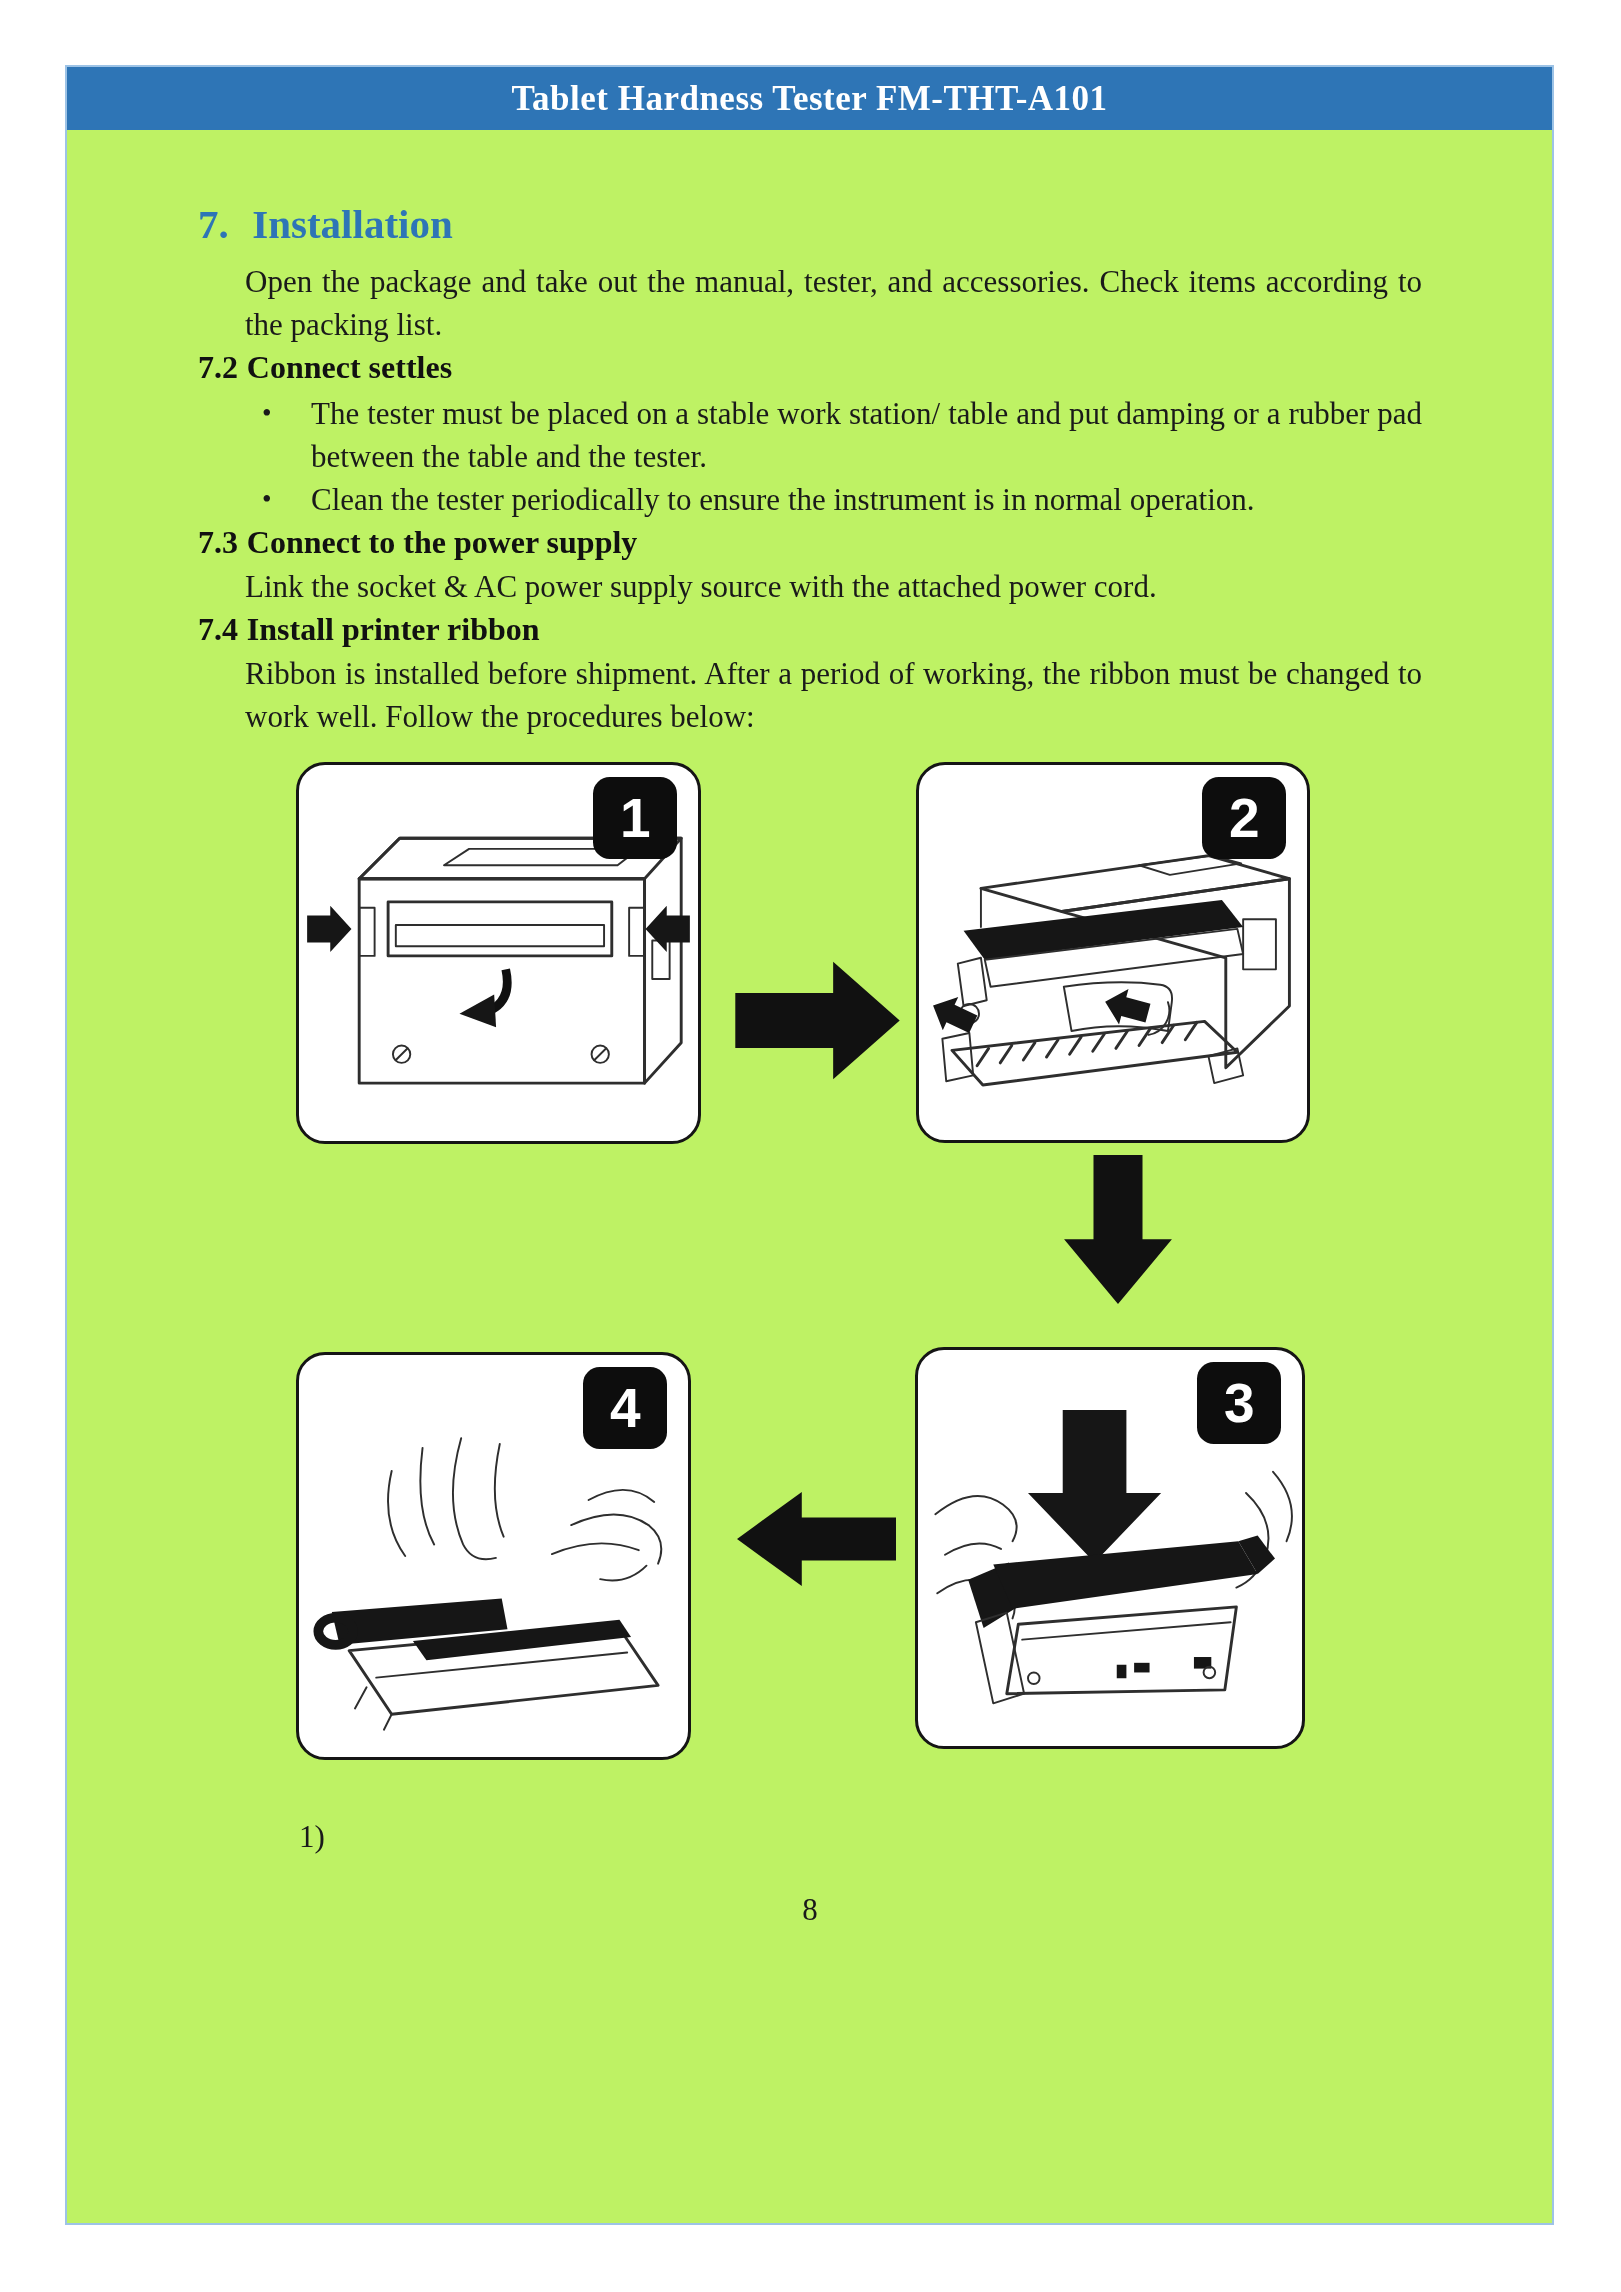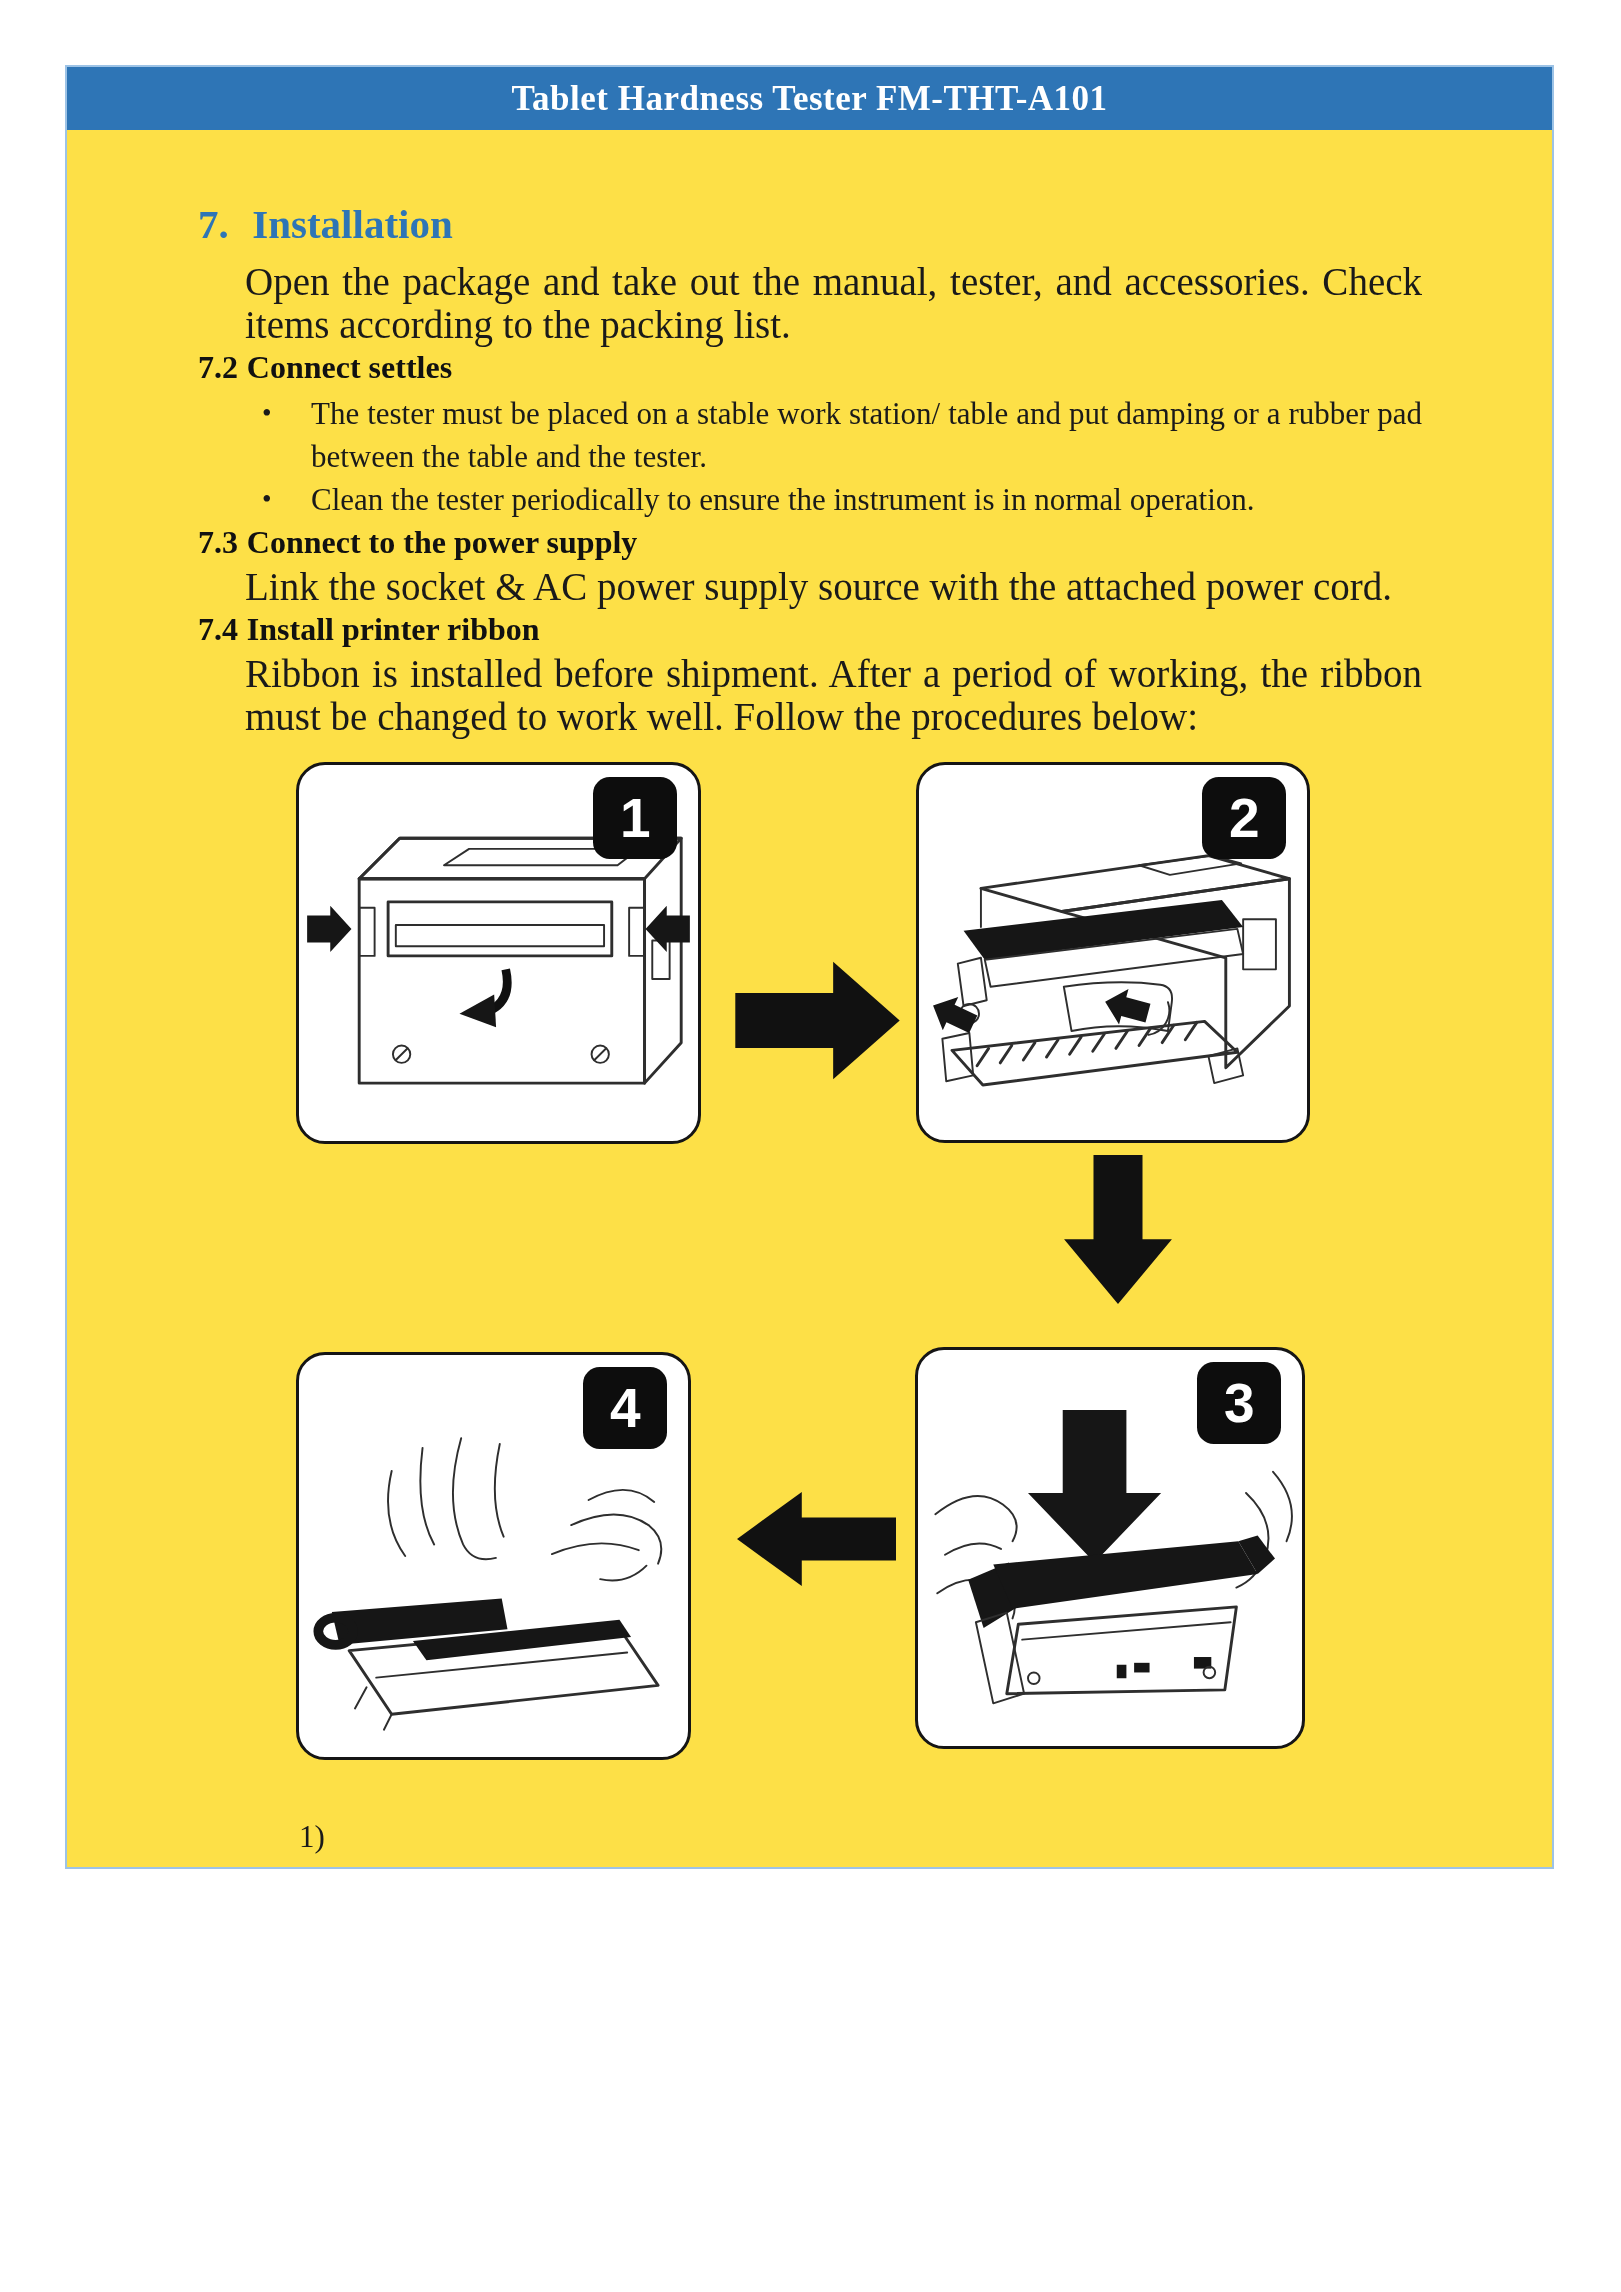--- a/index.html
+++ b/index.html
@@ -2,22 +2,22 @@
 <html><head>
 <meta charset="utf-8">
 <style>
   html,body { margin:0; padding:0; background:#ffffff; }
   .page {
     position:relative; width:1621px; height:2293px; background:#ffffff;
     font-family:"Liberation Serif","DejaVu Serif",serif; color:#1a1a1a;
     overflow:hidden;
   }
   .frame {
-    position:absolute; left:65px; top:65px; width:1489px; height:1804px;
-    border:2px solid #9dc3e6; box-sizing:border-box; background:#fde047;
+    position:absolute; left:65px; top:65px; width:1489px; height:2160px;
+    border:2px solid #9dc3e6; box-sizing:border-box; background:#bef264;
     overflow:hidden;
   }
   .titlebar {
     height:63px; background:#2e75b6; display:flex; align-items:center; justify-content:center;
   }
   .titlebar span {
     color:#ffffff; font-weight:bold; font-size:35px; letter-spacing:0.5px;
   }
   .content { padding:0 130px 0 131px; }
   h1.sec {
@@ -25,21 +25,21 @@
   }
   h1.sec .num { margin-right:23.5px; }
   h2.sub {
     margin:0; font-size:32px; line-height:42px; font-weight:bold; color:#111;
   }
   h2.sub .num { margin-right:8.8px; }
   .mt1 { margin-top:41px; }  
   .mt2 { margin-top:47px; }  
   .mt3 { margin-top:31px; }  
   p.body {
-    margin:2px 0 0 47px; font-size:39px; line-height:43px;
+    margin:2px 0 0 47px; font-size:31px; line-height:43px;
     text-align:justify; text-align-last:left;
   }
   ul.bullets { list-style:none; margin:3.9px 0 0 0; padding:0 0 0 64px; }
   ul.bullets li { display:flex; font-size:31px; line-height:43px; }
   ul.bullets .b { width:49px; flex:0 0 49px; font-size:27.4px; }
   ul.bullets .bt { flex:1; text-align:justify; text-align-last:left; }
 
   
   .figure { position:relative; margin-top:23.5px; height:1002px; }
   .panel {

